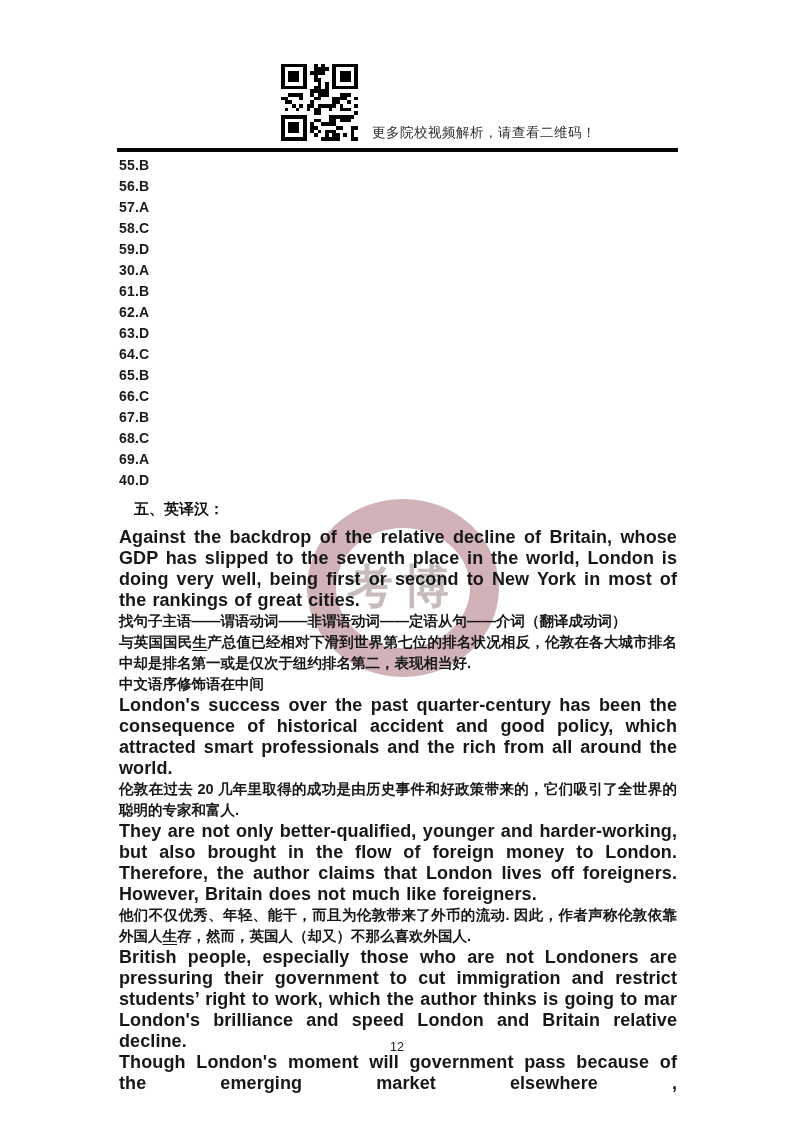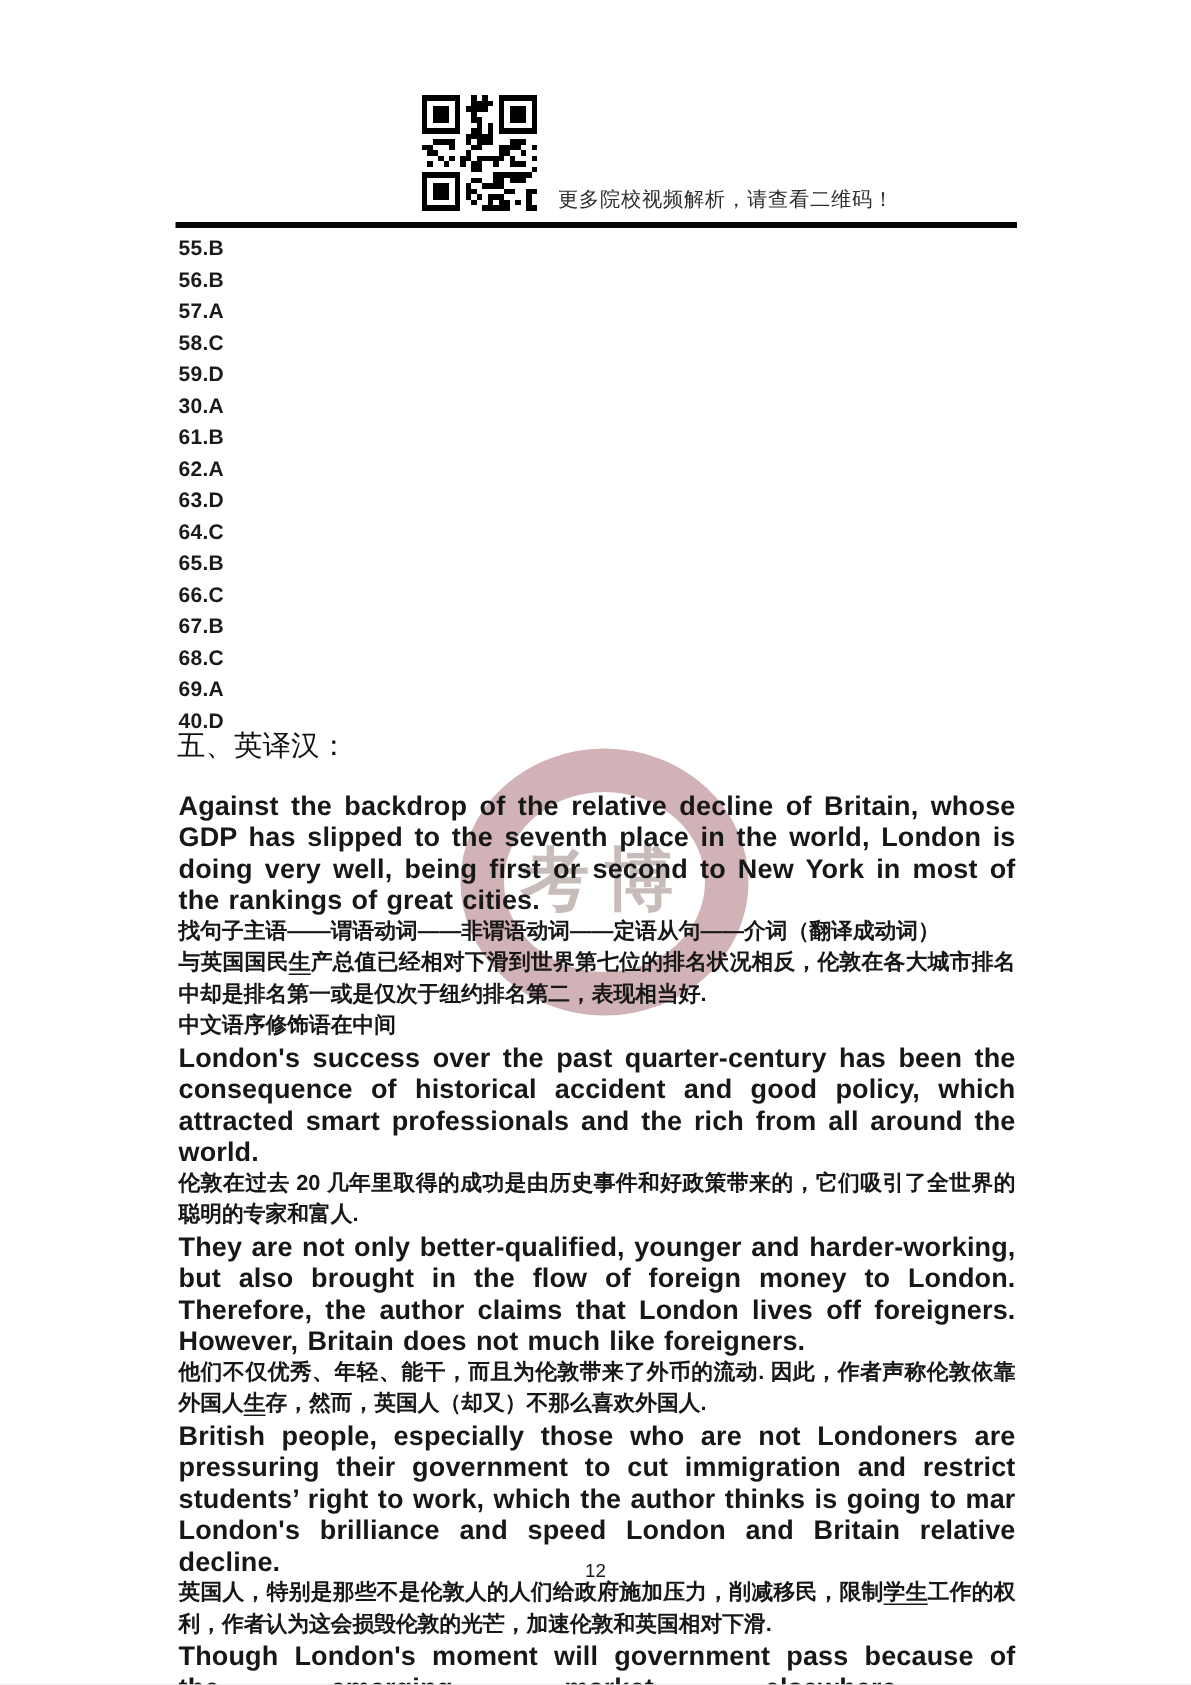--- a/index.html
+++ b/index.html
@@ -77,23 +77,23 @@
     font-size: 14px;
     font-weight: 700;
     letter-spacing: 0.2px;
   }
 
   
   .section-title {
     position: absolute;
     left: 118px; top: 484px;
     z-index: 1;
-    margin: 0;
-    font-size: 19px;
-    font-weight: 400;
+    margin: 16px;
+    font-size: 15px;
+    font-weight: 700;
     color: #111;
     white-space: nowrap;
   }
   .body {
     position: absolute;
     left: 119px; top: 527px;
     width: 558px;
     z-index: 1;
   }
   .para {
@@ -288,19 +288,18 @@
   <div class="body">
     <p class="para en"><span>Against the backdrop of the relative decline of Britain, whose GDP has slipped to the seventh place in the world, London is doing very well, being first or second to New York in most of the rankings of great cities.</span></p>
     <p class="para zh"><span>找句子主语——谓语动词——非谓语动词——定语从句——介词（翻译成动词）</span></p>
     <p class="para zh"><span>与英国国民</span><span class="u">生</span><span>产总值已经相对下滑到世界第七位的排名状况相反，伦敦在各大城市排名中却是排名第一或是仅次于纽约排名第二，表现相当好.</span></p>
     <p class="para zh"><span>中文语序修饰语在中间</span></p>
     <p class="para en"><span>London's success over the past quarter-century has been the consequence of historical accident and good policy, which attracted smart professionals and the rich from all around the world.</span></p>
     <p class="para zh"><span>伦敦在过去 20 几年里取得的成功是由历史事件和好政策带来的，它们吸引了全世界的聪明的专家和富人.</span></p>
     <p class="para en"><span>They are not only better-qualified, younger and harder-working, but also brought in the flow of foreign money to London. Therefore, the author claims that London lives off foreigners. However, Britain does not much like foreigners.</span></p>
     <p class="para zh"><span>他们不仅优秀、年轻、能干，而且为伦敦带来了外币的流动. 因此，作者声称伦敦依靠外国人</span><span class="u">生</span><span>存，然而，英国人（却又）不那么喜欢外国人.</span></p>
     <p class="para en"><span>British people, especially those who are not Londoners are pressuring their government to cut immigration and restrict students’ right to work, which the author thinks is going to mar London's brilliance and speed London and Britain relative decline.</span></p>
-    <p class="para zh"><span>英国人，特别是那些不是伦敦人的人们给政府施加压力，削减移民，限制</span><span class="u">学生</span><span>工作的权利，作者认为这会损毁伦敦的光芒，加速伦敦和英国相对下滑.</span></p>
     <p class="para en force-last"><span>Though London's moment will government pass because of the emerging market elsewhere ,</span></p>
   </div>
 
   <div class="page-number">12</div>
 
 </div>
 
 </body></html>

